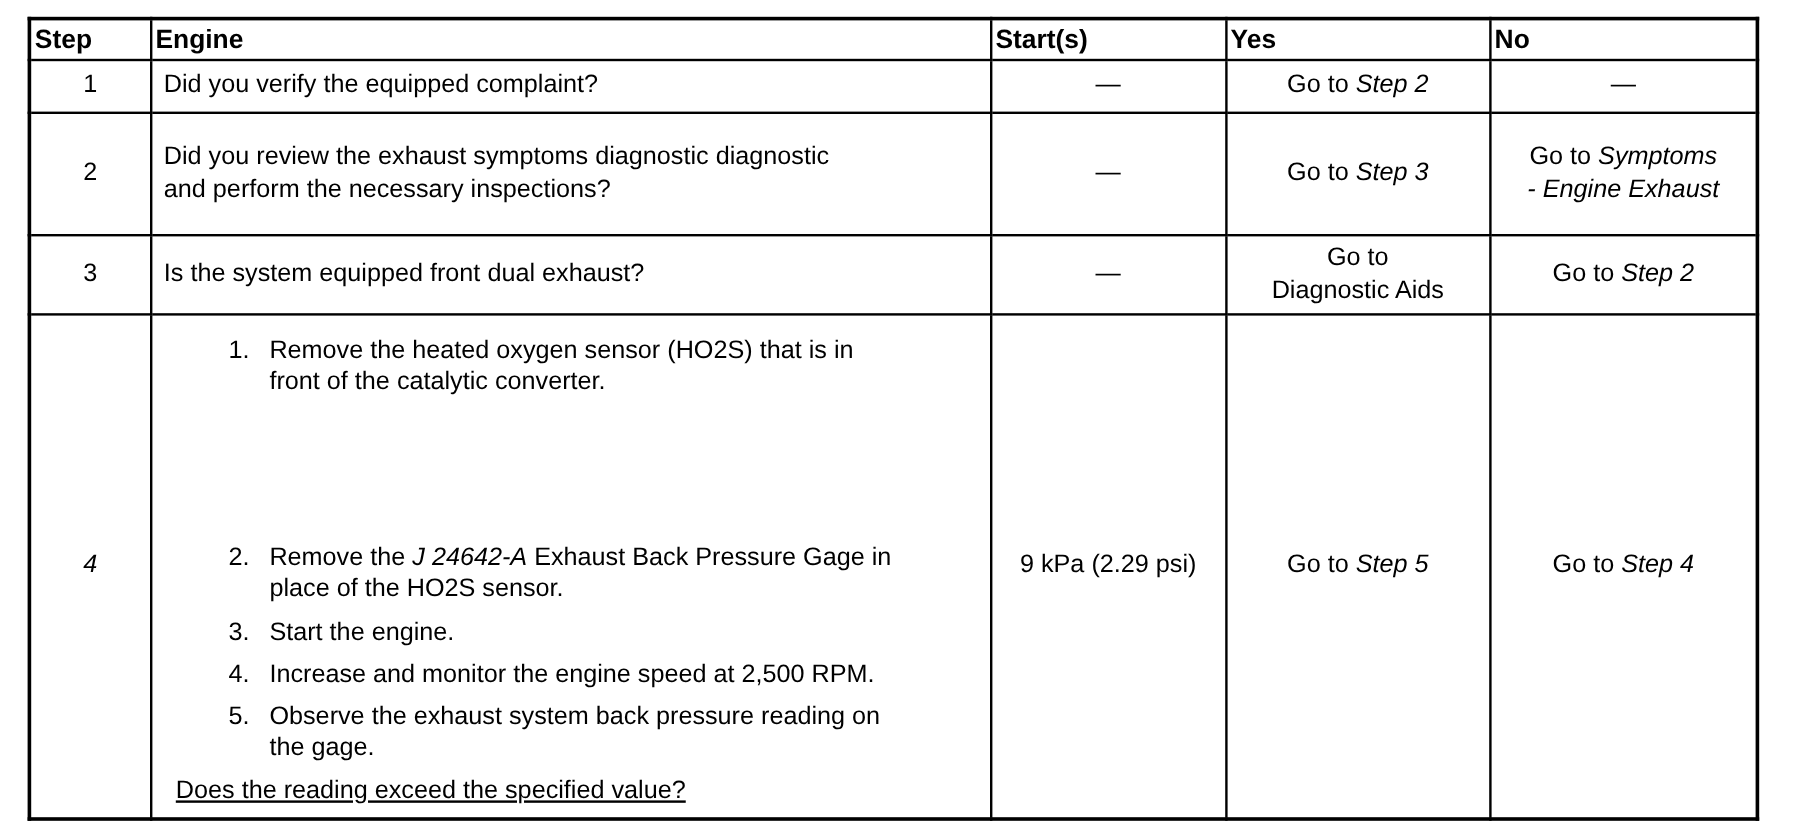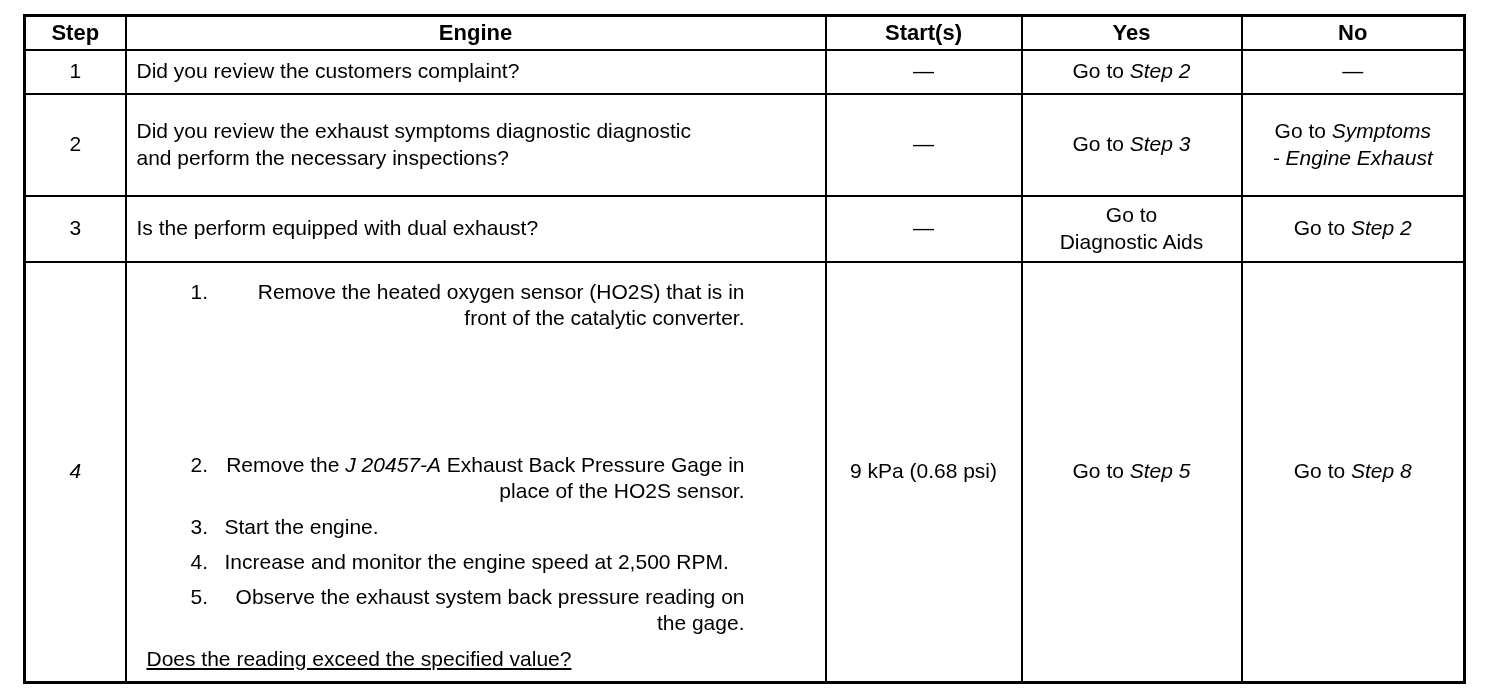--- a/index.html
+++ b/index.html
@@ -26,22 +26,22 @@
     border: 2px solid #000;
     font-size: 21px;
     line-height: 1.25;
     padding: 4px 10px;
     vertical-align: middle;
     word-wrap: break-word;
   }
   .diag th {
     font-weight: bold;
     font-size: 22px;
-    text-align: center;
-    padding: 2px 20px;
+    text-align: left;
+    padding: 2px 3px;
   }
   .c-center { text-align: center; }
   .v-top { vertical-align: top; }
   .v-bottom { vertical-align: bottom; text-align: center; }
   .it { font-style: italic; }
   .preline { white-space: pre-line; }
   .pt6 { padding-top: 6px; }
   .pb10 { padding-bottom: 10px; }
   .pb14 { padding-bottom: 14px; }
   .wrap-560 { display: inline-block; max-width: 560px; }
@@ -53,21 +53,21 @@
     box-sizing: border-box;
     height: 410px;
     padding: 12px 10px 6px 10px;
   }
   .li {
     display: flex;
     padding-left: 44px;
     margin-bottom: 9px;
   }
   .li .num { width: 34px; flex: none; }
-  .li .txt { max-width: 520px; text-align: right; }
+  .li .txt { max-width: 520px; }
   .li-gap { margin-top: 112px; }
   .question { margin-top: auto; padding-bottom: 2px; text-decoration: underline; }
 </style>
 </head>
 <body>
 
 <div class="page">
   <table class="diag">
     <colgroup>
       <col style="width:101px">
@@ -81,70 +81,70 @@
         <tr style="height:34px">
       <th>Step</th>
       <th>Engine</th>
       <th>Start(s)</th>
       <th>Yes</th>
       <th>No</th>
     </tr>
 
     <tr style="height:44px">
       <td class="c-center">1</td>
-      <td>Did you review the customers complaint?</td>
+      <td>Did you verify the equipped complaint?</td>
       <td class="c-center">—</td>
       <td class="c-center"><span>Go to </span><span class="it">Step 2</span></td>
       <td class="c-center">—</td>
     </tr>
 
     <tr style="height:102px">
       <td class="c-center">2</td>
       <td class="v-top pt6"><span class="wrap-560">Did you review the exhaust symptoms diagnostic diagnostic and perform the necessary inspections?</span></td>
       <td class="c-center">—</td>
       <td class="c-center v-bottom pb14"><span>Go to </span><span class="it">Step 3</span></td>
       <td class="c-center v-top pt6"><span>Go to </span><span class="it preline">Symptoms
 - Engine Exhaust</span></td>
     </tr>
 
     <tr style="height:66px">
       <td class="c-center">3</td>
-      <td class="v-top pt6">Is the perform equipped with dual exhaust?</td>
+      <td class="v-top pt6">Is the system equipped front dual exhaust?</td>
       <td class="c-center">—</td>
       <td class="c-center"><span class="preline">Go to
 Diagnostic Aids</span></td>
       <td class="c-center v-bottom"><span>Go to </span><span class="it">Step 2</span></td>
     </tr>
 
     <tr style="height:410px">
       <td class="c-center it">4</td>
       <td class="r4-td">
         <div class="r4-action">
           <div class="li">
             <span class="num">1.</span>
             <span class="txt">Remove the heated oxygen sensor (HO2S) that is in front of the catalytic converter.</span>
           </div>
           <div class="li li-gap">
             <span class="num">2.</span>
-            <span class="txt"><span>Remove the </span><span class="it">J 20457-A</span><span> Exhaust Back Pressure Gage in place of the HO2S sensor.</span></span>
+            <span class="txt"><span>Remove the </span><span class="it">J 24642-A</span><span> Exhaust Back Pressure Gage in place of the HO2S sensor.</span></span>
           </div>
           <div class="li">
             <span class="num">3.</span>
             <span class="txt">Start the engine.</span>
           </div>
           <div class="li">
             <span class="num">4.</span>
             <span class="txt">Increase and monitor the engine speed at 2,500 RPM.</span>
           </div>
           <div class="li">
             <span class="num">5.</span>
             <span class="txt">Observe the exhaust system back pressure reading on the gage.</span>
           </div>
           <div class="question">Does the reading exceed the specified value?</div>
         </div>
       </td>
-      <td class="c-center">9 kPa (0.68 psi)</td>
+      <td class="c-center">9 kPa (2.29 psi)</td>
       <td class="c-center v-bottom pb10"><span>Go to </span><span class="it">Step 5</span></td>
-      <td class="c-center v-bottom pb10"><span>Go to </span><span class="it">Step 8</span></td>
+      <td class="c-center v-bottom pb10"><span>Go to </span><span class="it">Step 4</span></td>
     </tr>
   </tbody>
     </table>
 </div>
 
 </body></html>

